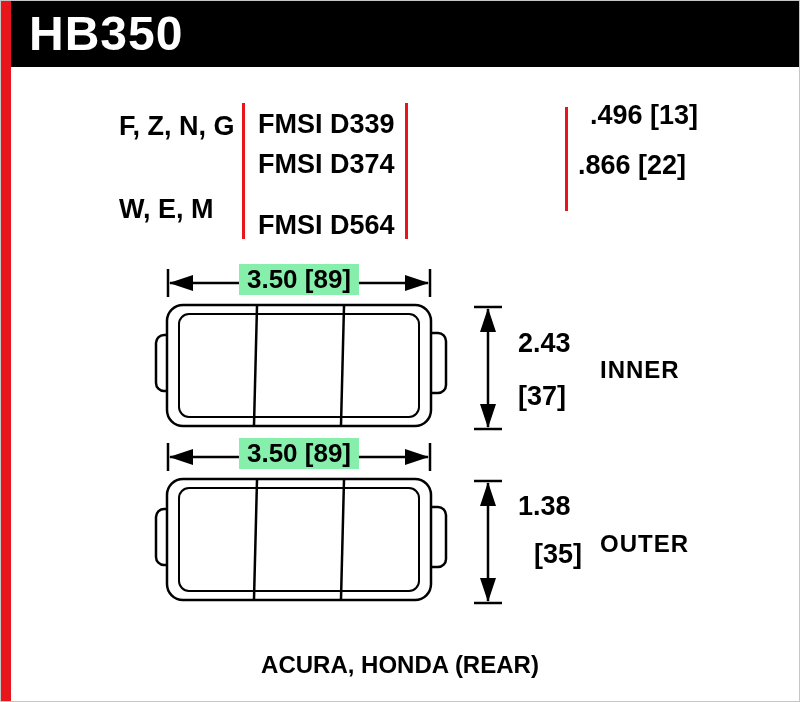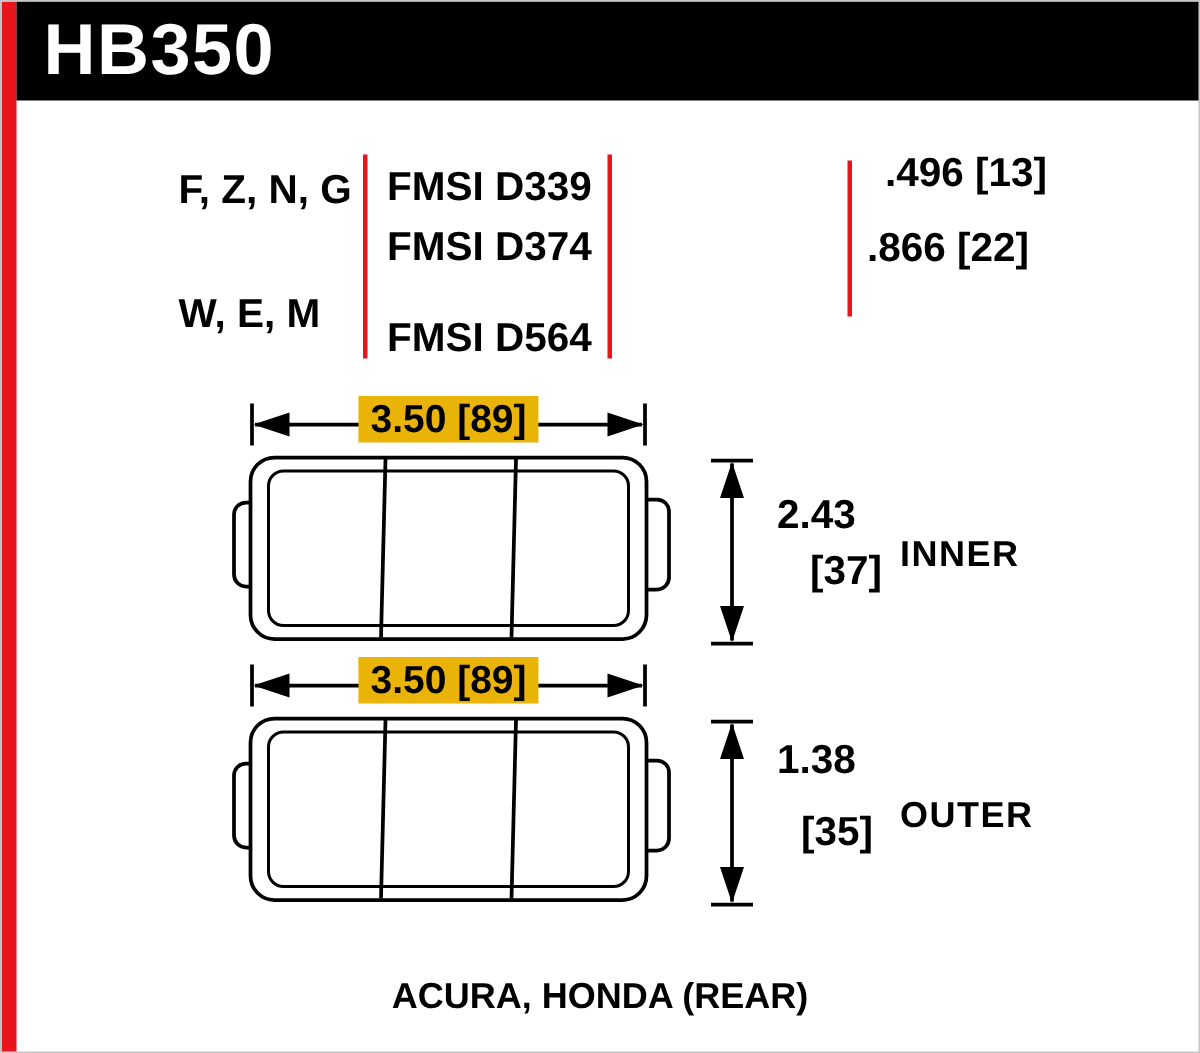--- a/index.html
+++ b/index.html
@@ -48,21 +48,21 @@
     position:absolute;
     width:3px;
     background:#e8151d;
   }
 
   .dim-label {
     position:absolute;
     font-size:26px;
     font-weight:700;
     color:#000000;
-    background:#eab308;
+    background:#86efac;
     padding:0 8px;
     white-space:nowrap;
     transform:translateX(-50%);
     z-index:3;
   }
 
   .thick-label {
     position:absolute;
     font-size:27px;
     font-weight:700;
@@ -147,21 +147,21 @@
   </svg>
 
   <svg class="varrow" style="left:471px; top:304px;" width="32" height="126" viewBox="0 0 32 126">
     <line x1="2" y1="2" x2="30" y2="2"></line>
     <line x1="2" y1="124" x2="30" y2="124"></line>
     <line x1="16" y1="4" x2="16" y2="122"></line>
     <polygon points="16,3 8,27 24,27"></polygon>
     <polygon points="16,123 8,99 24,99"></polygon>
   </svg>
   <div class="thick-label" style="left:517px; top:327px;">2.43</div>
-  <div class="thick-label" style="left:517px; top:364px;margin-left:22px;">[37]</div>
+  <div class="thick-label" style="left:517px; top:380px;">[37]</div>
   <div class="pos-label" style="left:599px; top:355px;">INNER</div>
 
   <svg class="harrow" style="left:165px; top:440px;" width="266" height="32" viewBox="0 0 266 32">
     <line x1="2" y1="2" x2="2" y2="30"></line>
     <line x1="264" y1="2" x2="264" y2="30"></line>
     <line x1="4" y1="16" x2="262" y2="16"></line>
     <polygon points="3,16 27,8 27,24"></polygon>
     <polygon points="263,16 239,8 239,24"></polygon>
   </svg>
   <div class="dim-label" style="left:298px; top:437px;">3.50 [89]</div>

